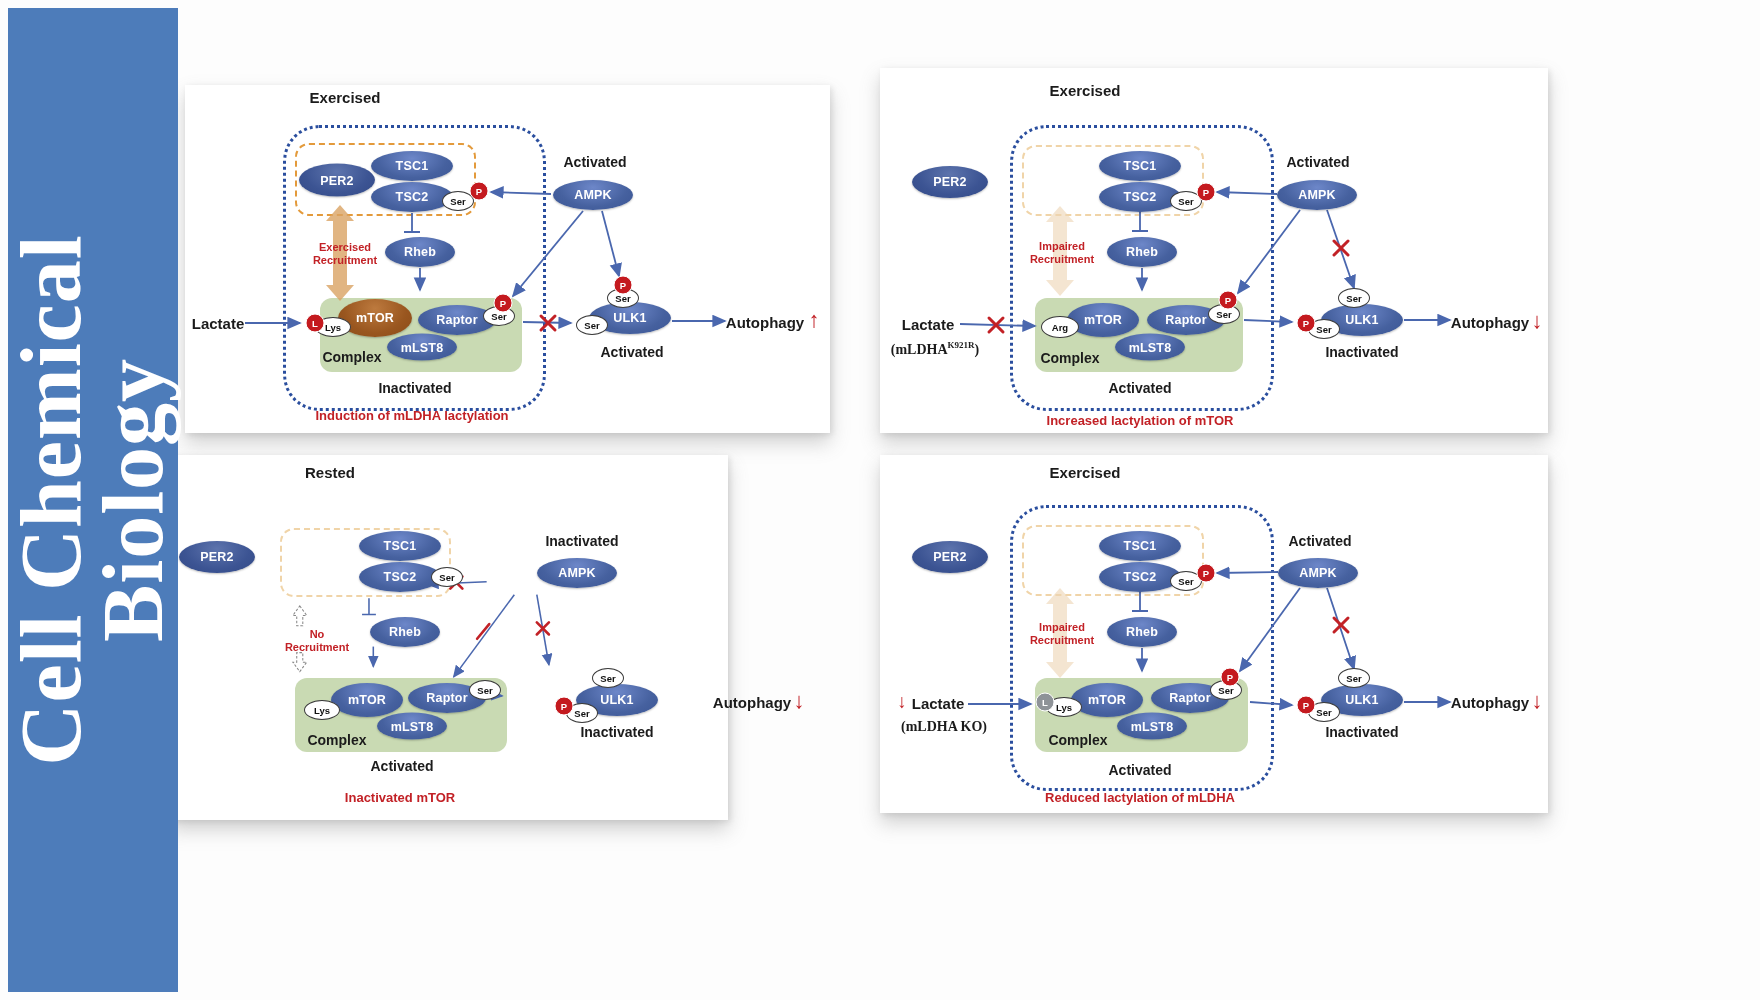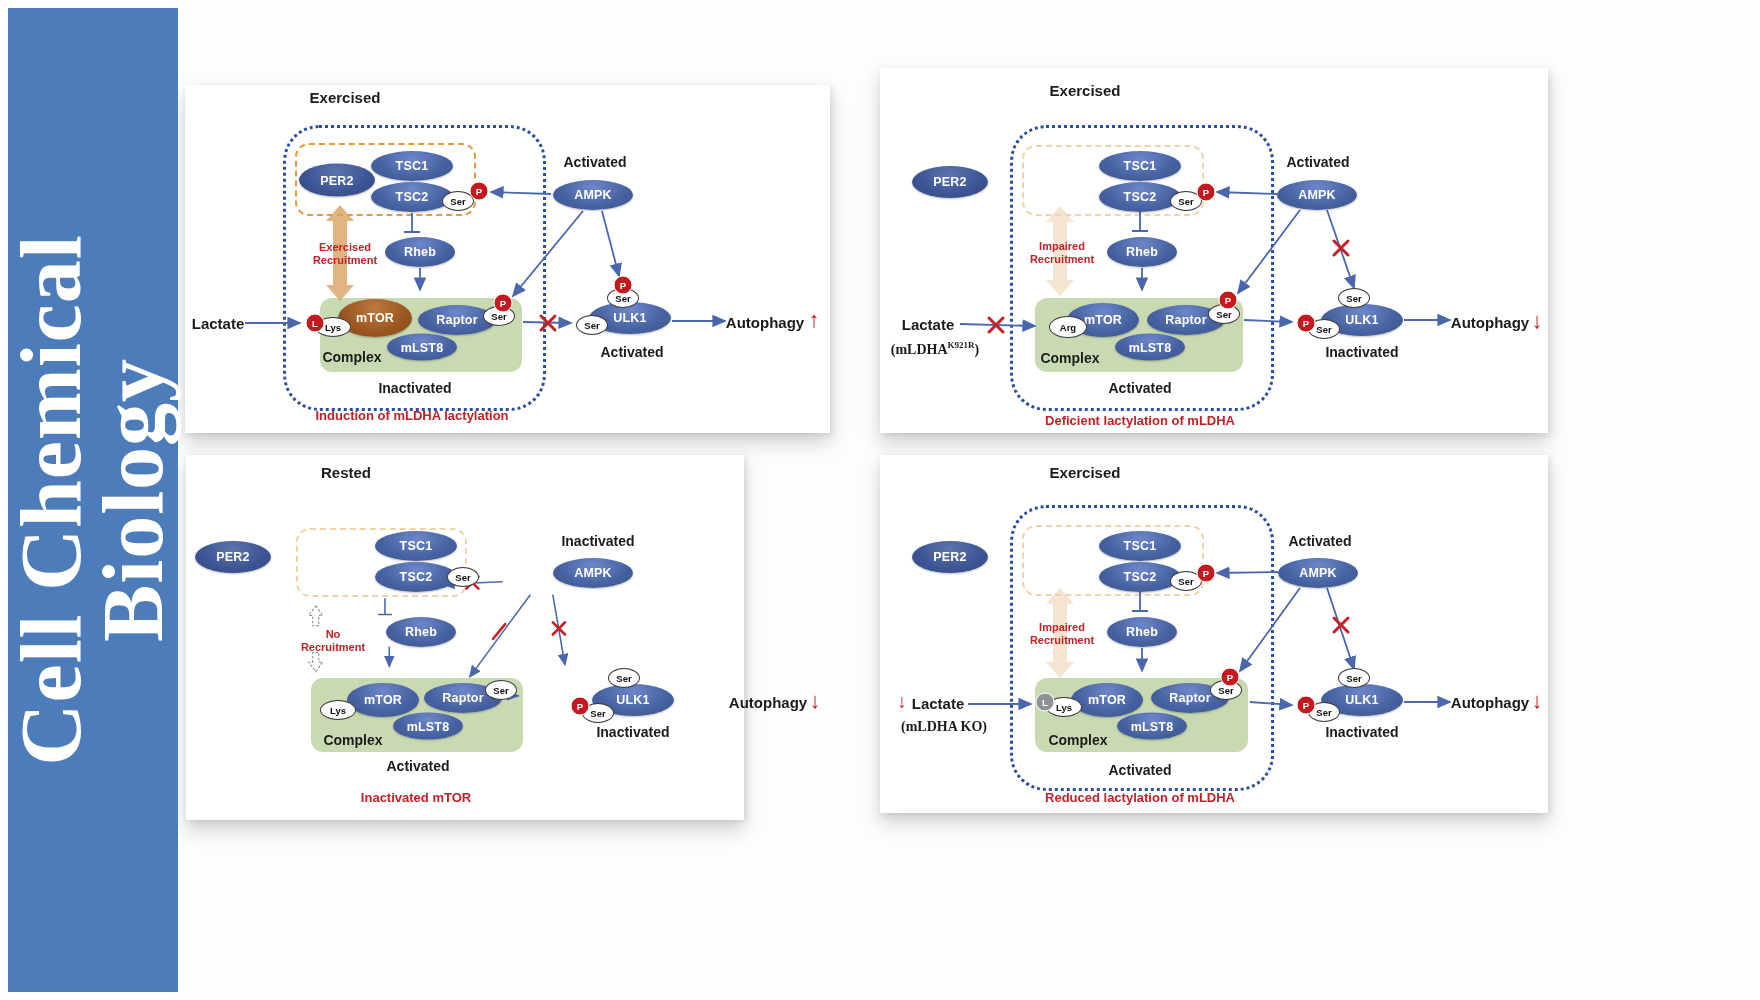--- a/index.html
+++ b/index.html
@@ -143,38 +143,38 @@
   <div class="badge" style="left:306px;top:133px;width:30px;height:18px">Ser</div>
   <div class="pcirc" style="left:326px;top:124px">P</div>
   <div class="lbl" style="left:438px;top:94px">Activated</div>
   <div class="node" style="left:437px;top:127px;width:80px;height:30px">AMPK</div>
   <div class="lbl small-red" style="left:182px;top:178px">Impaired</div>
   <div class="lbl small-red" style="left:182px;top:191px">Recruitment</div>
   <div class="node" style="left:262px;top:184px;width:70px;height:30px">Rheb</div>
   <div class="node" style="left:223px;top:252px;width:72px;height:34px">mTOR</div>
   <div class="node" style="left:306px;top:252px;width:78px;height:30px">Raptor</div>
   <div class="node" style="left:270px;top:279px;width:70px;height:27px">mLST8</div>
-  <div class="badge" style="left:188px;top:259px;width:36px;height:20px">Arg</div>
+  <div class="badge" style="left:180px;top:259px;width:36px;height:20px">Arg</div>
   <div class="badge" style="left:344px;top:246px;width:30px;height:18px">Ser</div>
   <div class="pcirc" style="left:348px;top:232px">P</div>
   <div class="lbl big" style="left:48px;top:256px">Lactate</div>
   <div class="lbl serif" style="left:55px;top:281px"><span>(mLDHA</span><sup>K921R</sup><span>)</span></div>
   <div class="lbl" style="left:190px;top:290px">Complex</div>
   <div class="lbl" style="left:260px;top:320px">Activated</div>
   <div class="node" style="left:482px;top:252px;width:82px;height:32px">ULK1</div>
   <div class="badge" style="left:474px;top:230px;width:30px;height:18px">Ser</div>
   <div class="badge" style="left:444px;top:261px;width:30px;height:18px">Ser</div>
   <div class="pcirc" style="left:426px;top:255px">P</div>
   <div class="lbl" style="left:482px;top:284px">Inactivated</div>
   <div class="lbl big" style="left:610px;top:254px">Autophagy</div>
   <div class="lbl glyph" style="left:657px;top:253px">↓</div>
-  <div class="lbl caption" style="left:260px;top:352px">Deficient lactylation of mLDHA</div>
-</section>
-
-<section class="panel" style="left:186px;top:455px;width:558px;height:365px">
+  <div class="lbl caption" style="left:260px;top:352px">Increased lactylation of mTOR</div>
+</section>
+
+<section class="panel" style="left:170px;top:455px;width:558px;height:365px">
   <div class="dashed-orange faint" style="left:110px;top:73px;width:167px;height:65px"></div>
   <div class="complex-bg" style="left:125px;top:223px;width:212px;height:74px"></div>
   <svg class="conn" viewBox="0 0 645 365">
     <defs>
       <marker id="ah3" markerWidth="9" markerHeight="8" refX="7" refY="3.5" orient="auto">
           <path d="M0,0 L8,3.5 L0,7 Z" fill="#4a67ae"></path>
         </marker>
     </defs>
     <g stroke="#888" stroke-width="1.2" stroke-dasharray="3,2" fill="#fff">
       <polygon points="150,146 158,157 153.5,157 153.5,169 146.5,169 146.5,157 142,157"></polygon>

